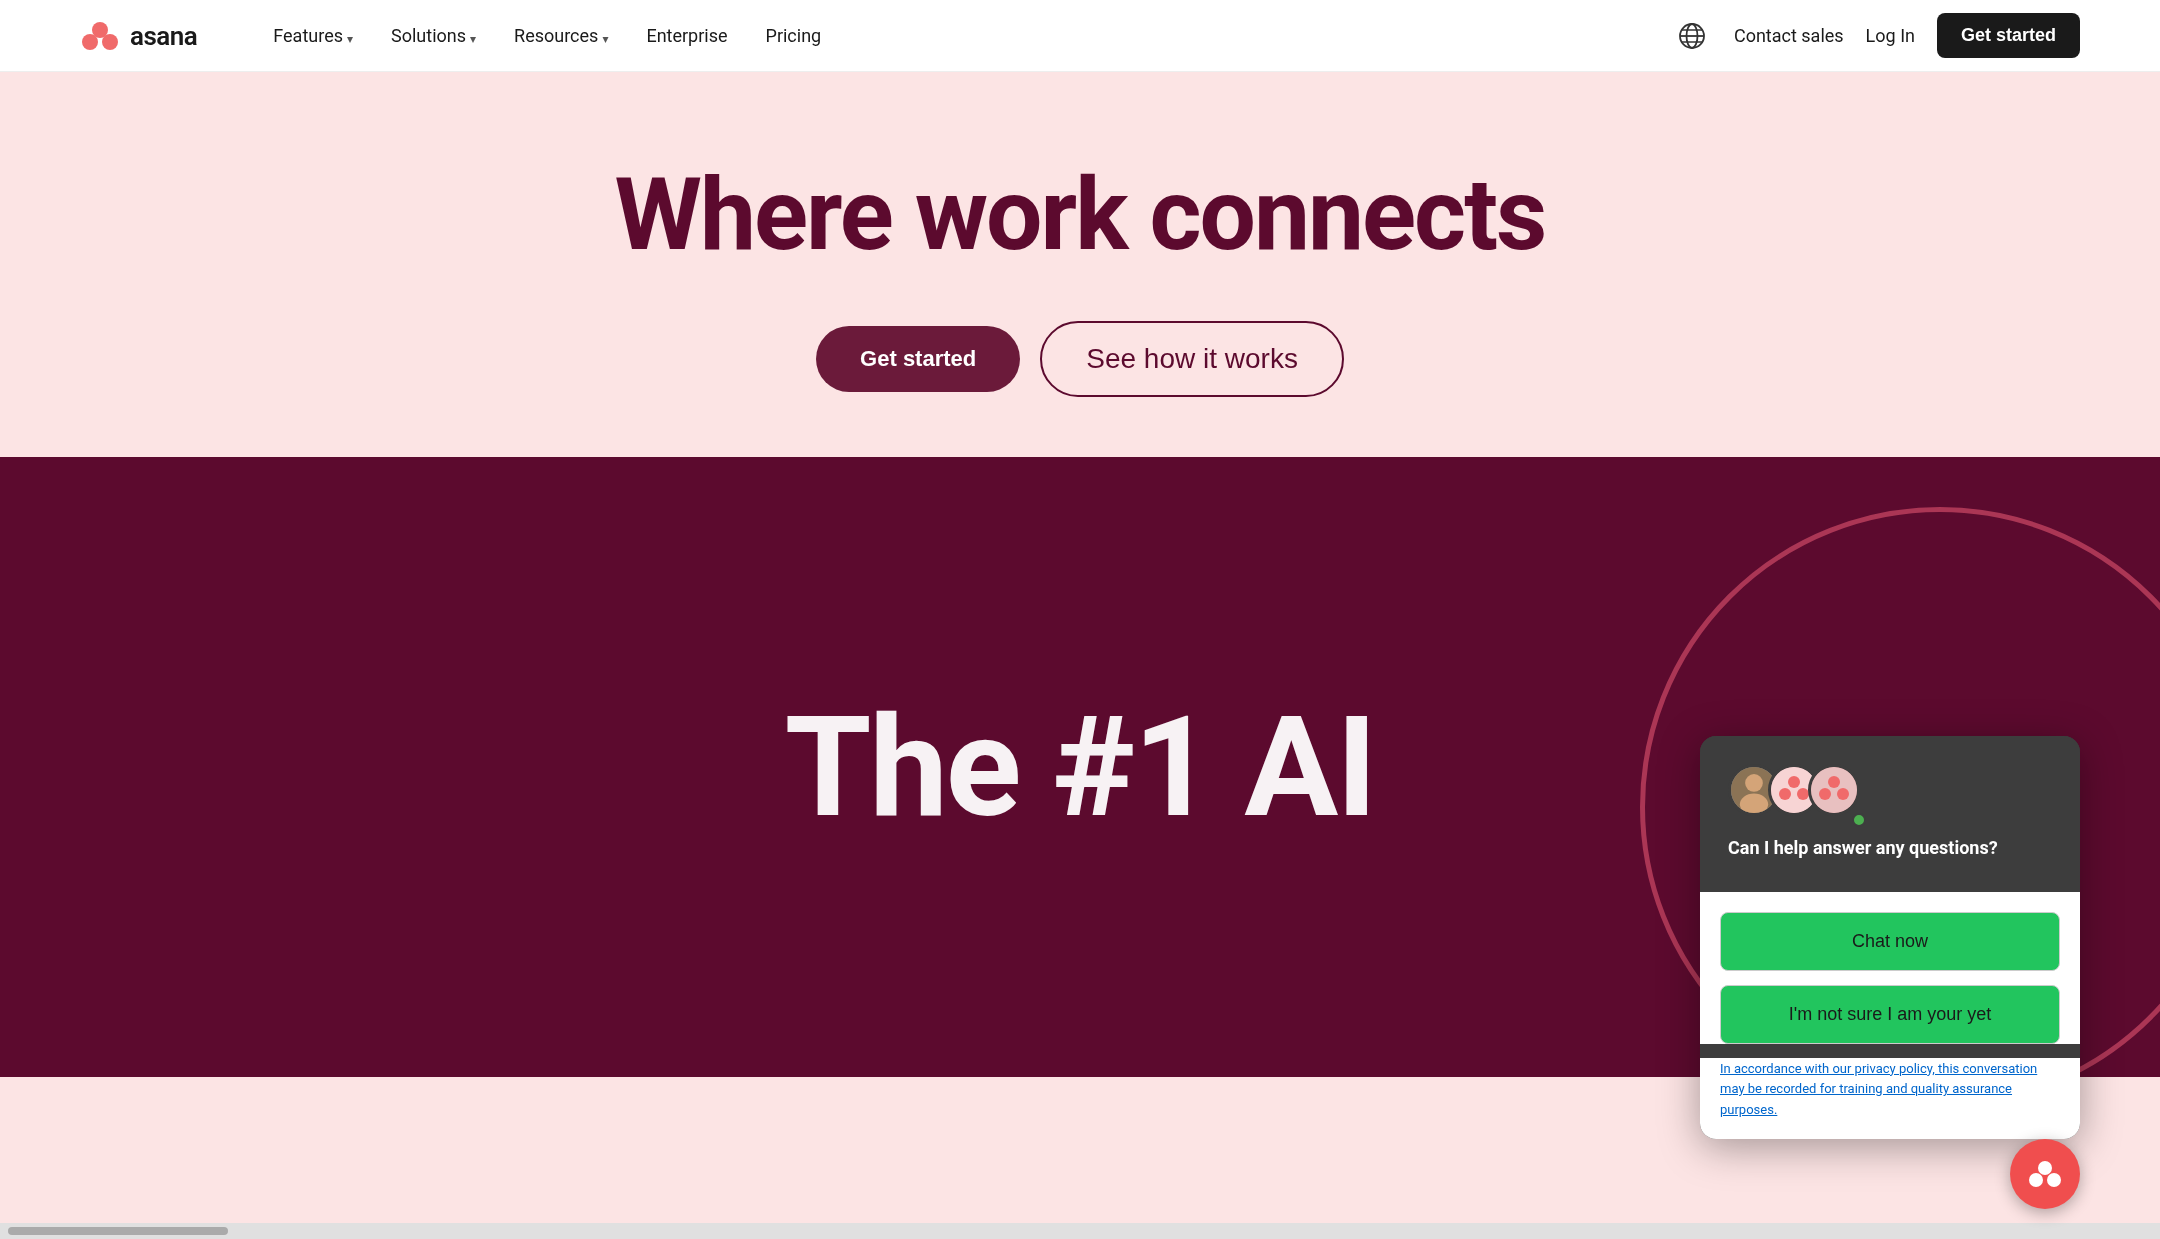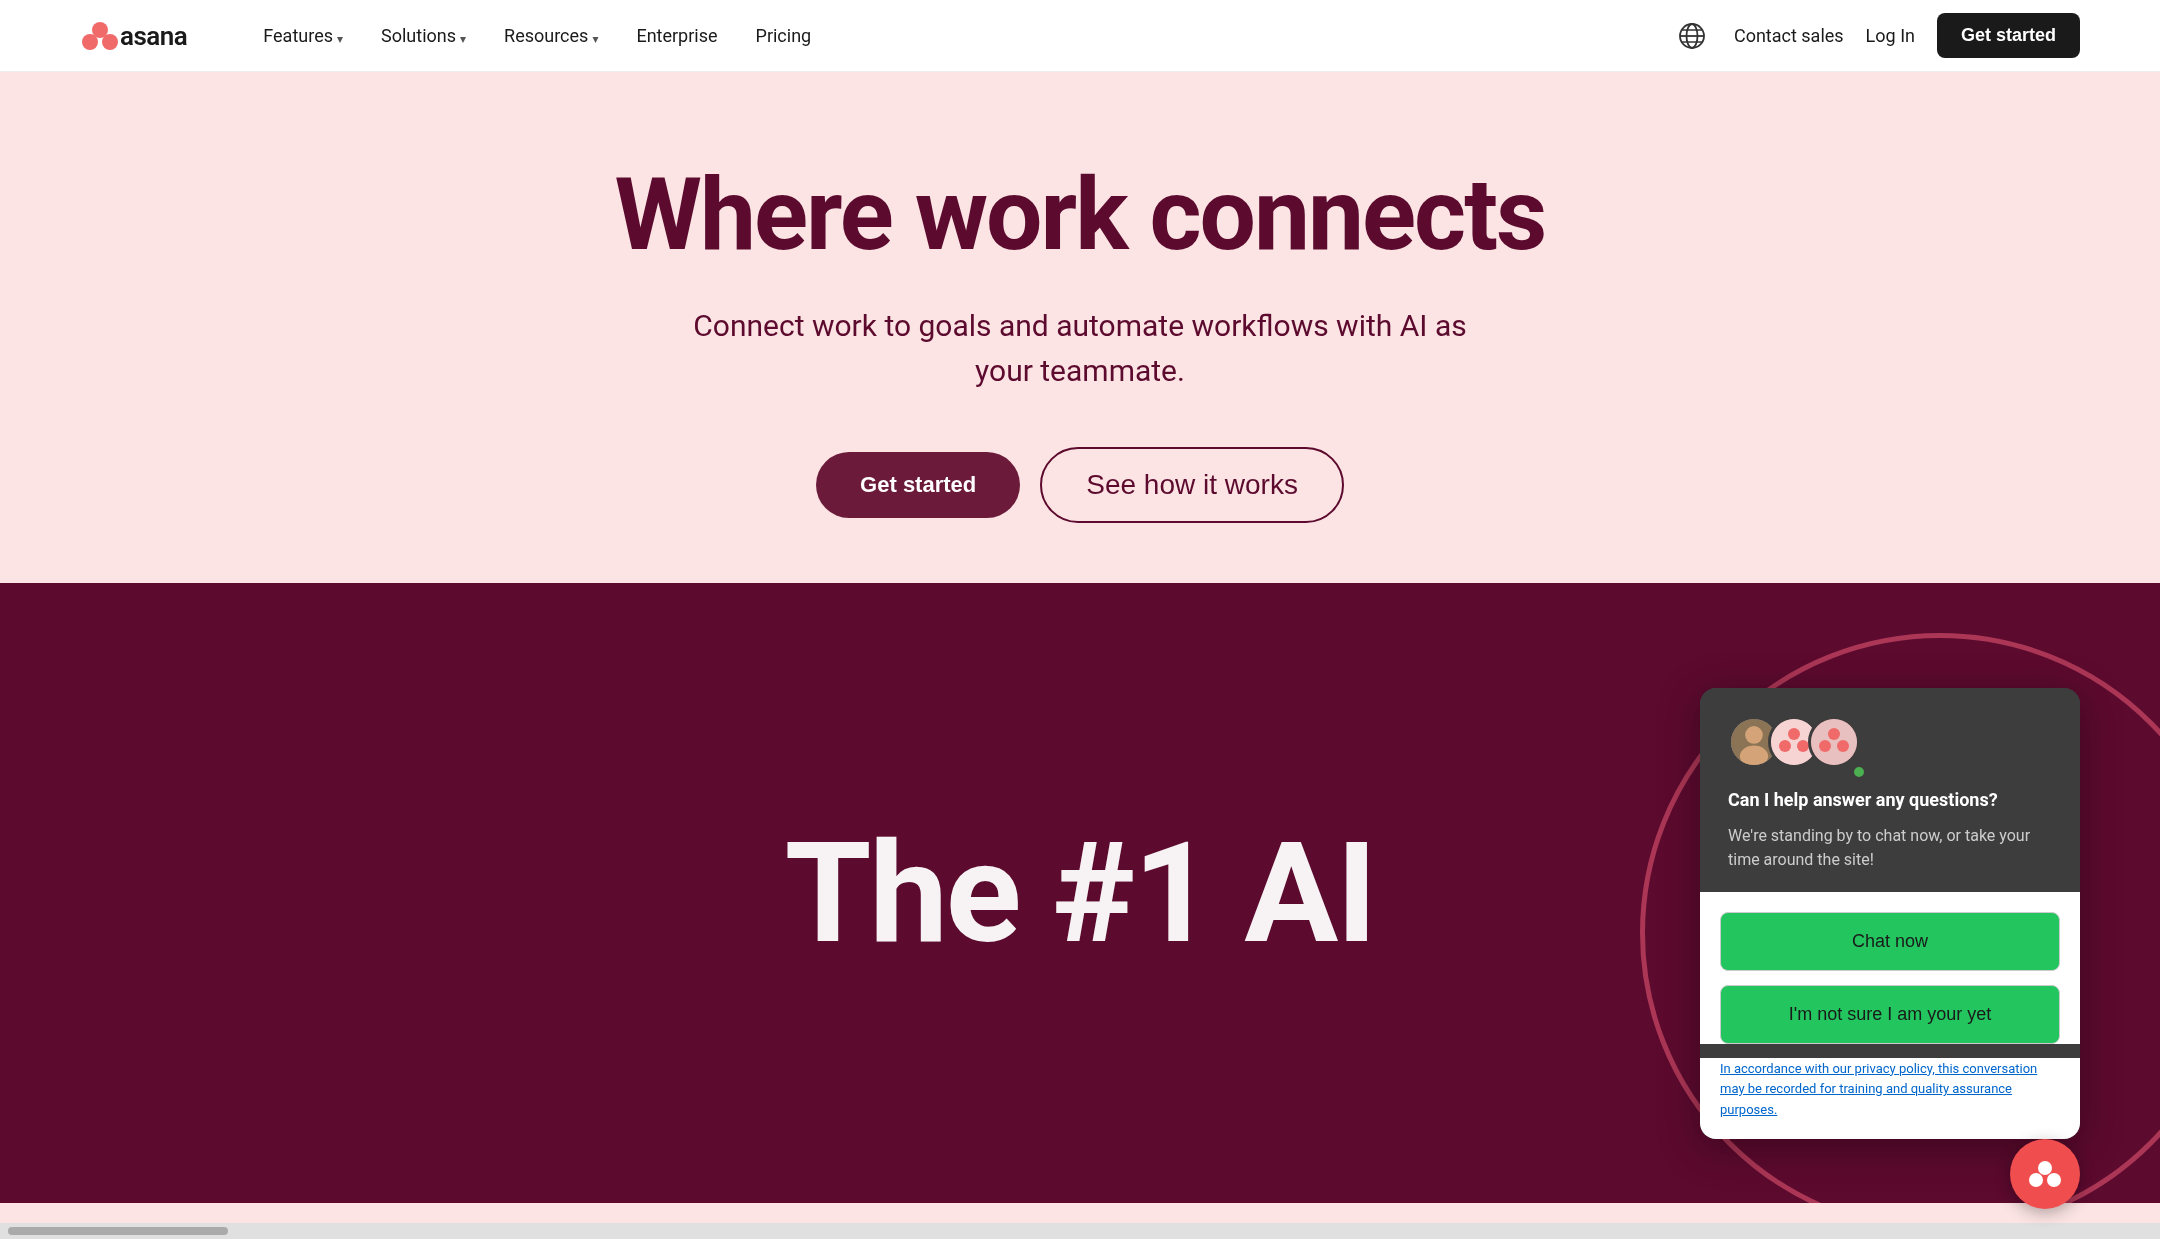--- a/index.html
+++ b/index.html
@@ -20,20 +20,21 @@
       padding: 0 80px;
       height: 72px;
       border-bottom: 1px solid #eee;
       position: relative;
       z-index: 100;
     }
 
     .navbar-logo {
       display: flex;
       align-items: center;
+      gap: 10px;
       margin-right: 60px;
     }
 
     .asana-logo-icon {
       width: 40px;
       height: 40px;
     }
 
     .asana-wordmark {
       font-size: 26px;
@@ -393,21 +394,20 @@
       </svg>
     </div>
     <span class="contact-sales-link">Contact sales</span>
     <span class="login-link">Log In</span>
     <button class="get-started-btn-nav">Get started</button>
   </div>
 </nav>
 
 <section class="hero">
   <h1 class="hero-title">Where work connects</h1>
-  <p class="hero-subtitle">Connect work to goals and automate workflows with AI as your teammate.</p>
   <div class="hero-buttons">
     <button class="btn-get-started">Get started</button>
     <button class="btn-see-how">See how it works</button>
   </div>
 </section>
 
 <div class="hero-video-area">
   <div class="hero-circle-deco"></div>
   <span class="hero-video-text">The #1 AI</span>
 </div>
@@ -437,21 +437,20 @@
         <svg width="46" height="46" viewBox="0 0 46 46">
           <rect width="46" height="46" rx="23" fill="#e8c0c0"></rect>
           <circle cx="23" cy="15" r="6" fill="#F06A6A"></circle>
           <circle cx="14" cy="27" r="6" fill="#F06A6A"></circle>
           <circle cx="32" cy="27" r="6" fill="#F06A6A"></circle>
         </svg>
       </div>
       <div class="chat-online-dot"></div>
     </div>
     <h3 class="chat-title">Can I help answer any questions?</h3>
-    <p class="chat-subtitle">We're standing by to chat now, or take your time around the site!</p>
   </div>
   <div class="chat-widget-body">
     <button class="chat-btn">Chat now</button>
     <button class="chat-btn">I'm not sure I am your yet</button>
   </div>
   <div class="chat-privacy">
     <span class="chat-privacy-text">In accordance with our privacy policy, this conversation may be recorded for training and quality assurance purposes.</span>
   </div>
 </div>
 

